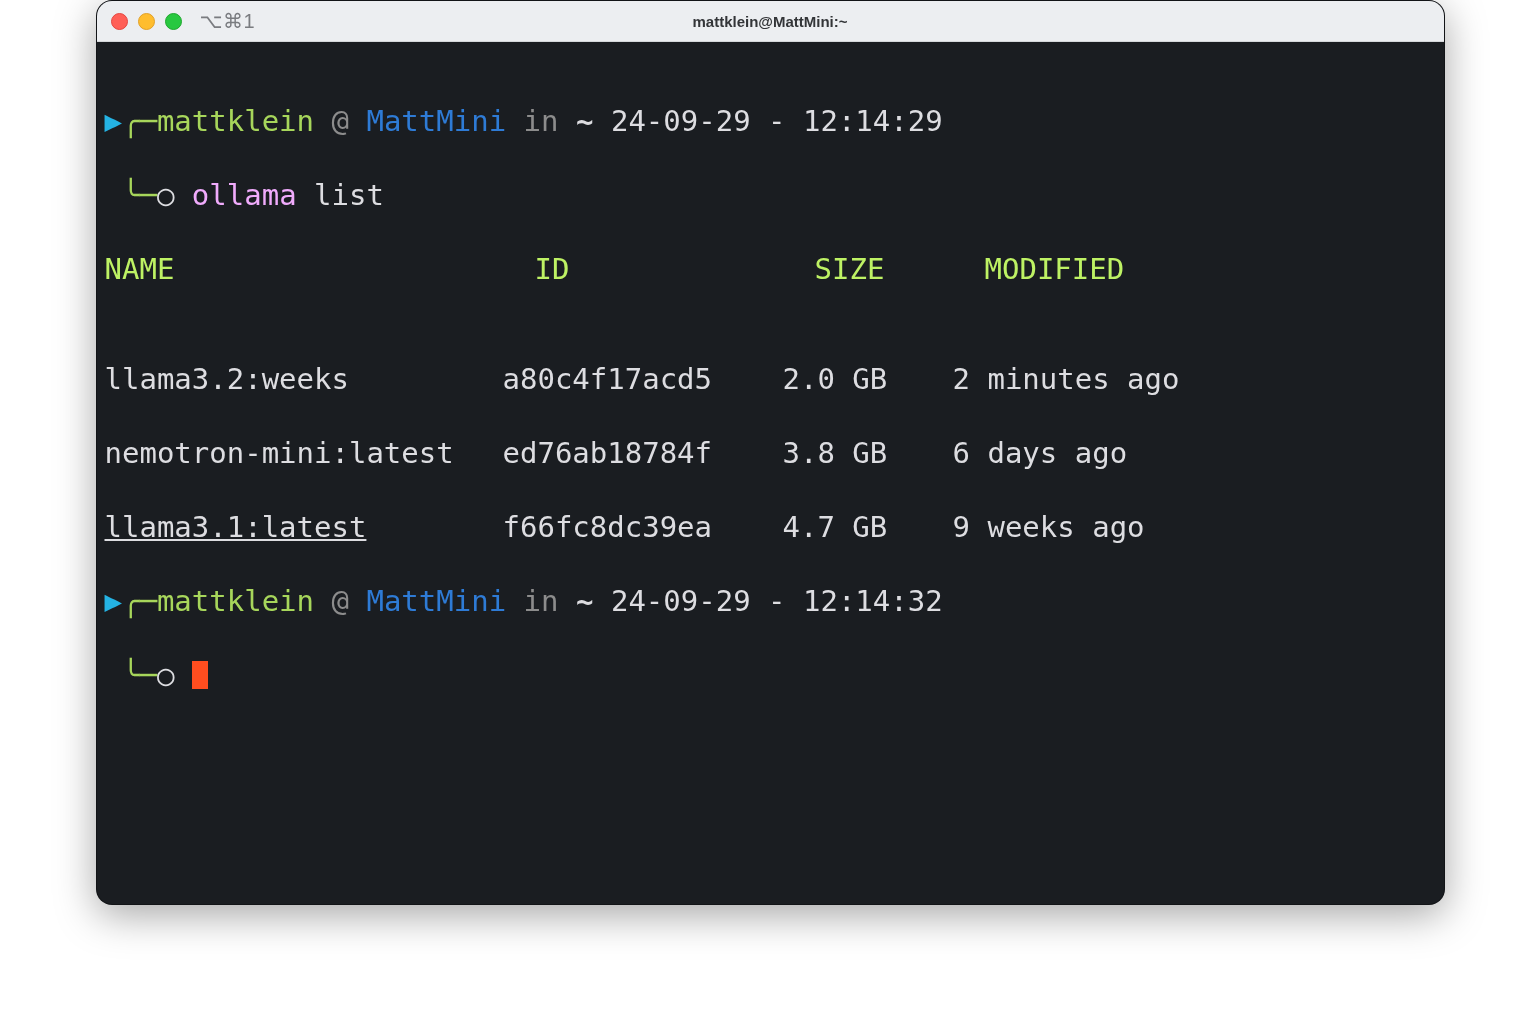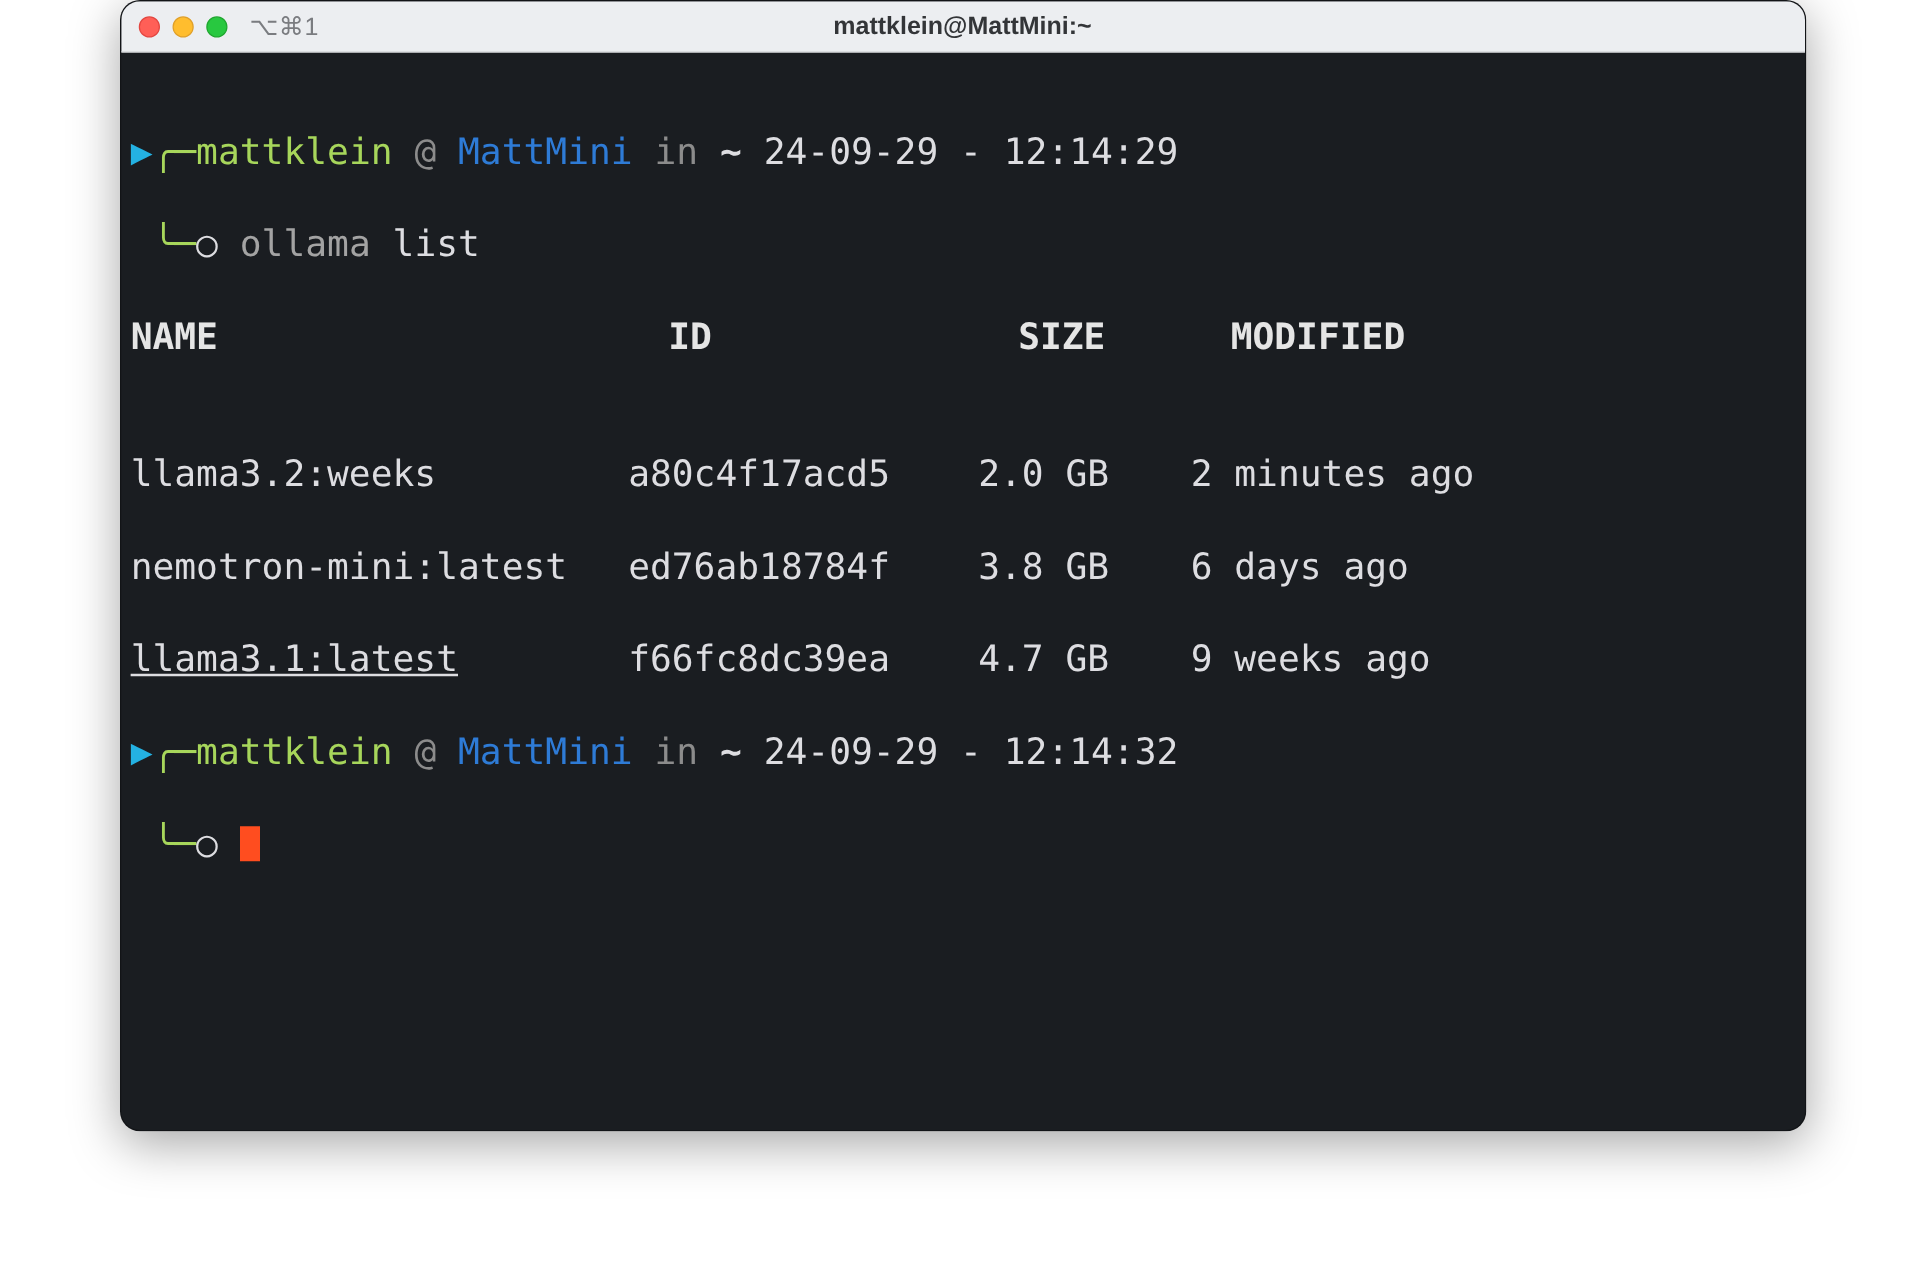--- a/index.html
+++ b/index.html
@@ -42,45 +42,45 @@
     font-family:-apple-system,BlinkMacSystemFont,sans-serif;
     font-size:20px;
     letter-spacing:.5px;
   }
   .title{
     position:absolute;
     left:0;right:0;
     text-align:center;
     color:#333538;
     font-family:-apple-system,BlinkMacSystemFont,"Segoe UI",sans-serif;
-    font-size:20px;
+    font-size:15px;
     font-weight:700;
     pointer-events:none;
   }
   .term{
     font-family:"SF Mono","Menlo","Consolas",monospace;
     font-size:29px;
     line-height:37px;
     color:#dddde1;
     padding:24px 8px 8px 8px;
     white-space:pre;
     letter-spacing:0;
   }
   .c-arrow{color:#24b2e3;}
   .c-line{color:#a7d65b;}
   .c-user{color:#a7d65b;}
   .c-at{color:#8c8c8c;}
   .c-host{color:#2e7bd6;}
   .c-in{color:#8c8c8c;}
   .c-dir{color:#dddde1;font-weight:bold;}
   .c-time{color:#dddde1;}
-  .c-cmd{color:#a3a3a3;}
+  .c-cmd{color:#f0abfc;}
   .c-arg{color:#dddde1;}
   .c-knot{color:#dddde1;}
-  .headers{color:#e5e5e5;font-weight:bold;}
+  .headers{color:#bef264;font-weight:normal;}
   .row{}
   .cursor{
     display:inline-block;
     width:16px;
     height:28px;
     background:#ff4d1f;
     vertical-align:-4px;
   }
   .pl1{
     display:inline-block;

